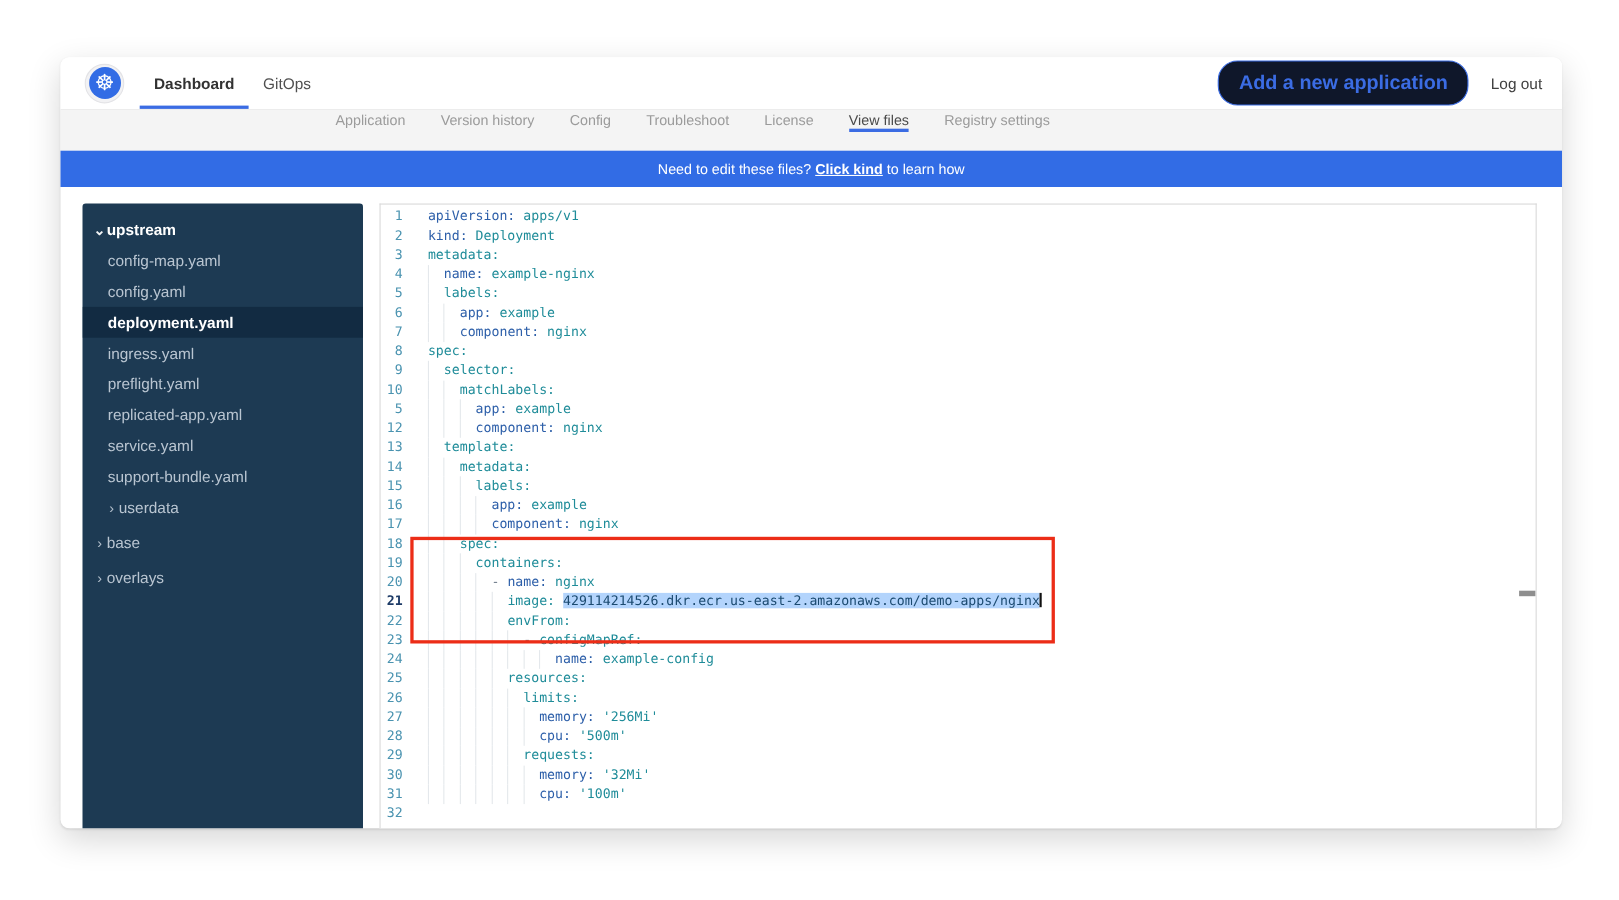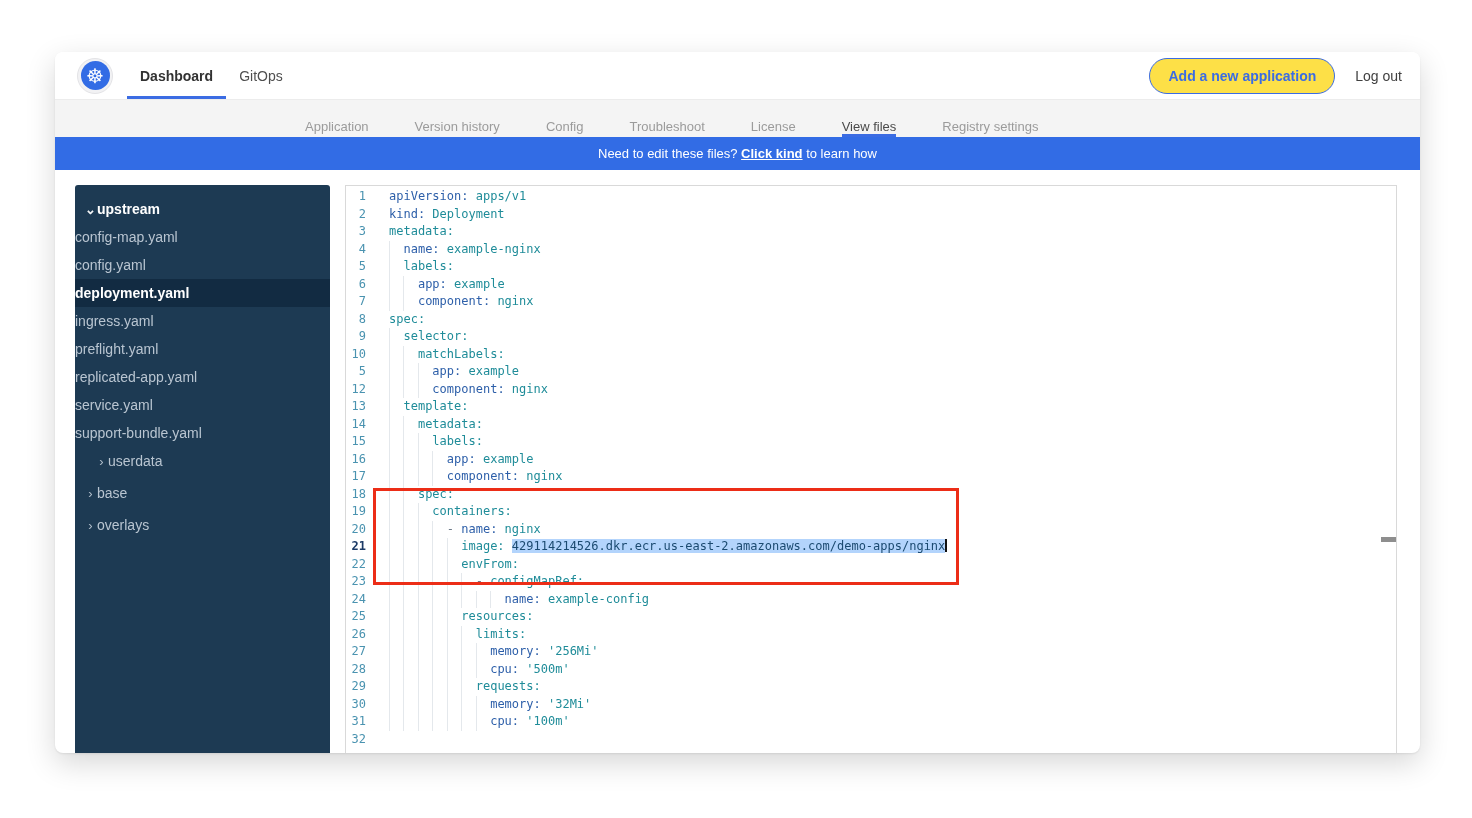--- a/index.html
+++ b/index.html
@@ -18,41 +18,41 @@
     border-bottom:1px solid #ececec;border-radius:8px 8px 0 0;background:#fff;z-index:3}
   .logo-ring{width:36px;height:36px;border-radius:50%;background:#f2f2f4;border:1px solid #e3e3e6;
     margin-left:22px;display:flex;align-items:center;justify-content:center;flex:none}
   .logo{width:29px;height:29px;border-radius:50%;background:var(--banner);color:#fff;
     display:flex;align-items:center;justify-content:center;font-size:20px;line-height:1}
   .nav{display:flex;height:100%;margin-left:14px}
   .nav-item{display:flex;align-items:center;padding:0 13px;font-size:14px;color:#4f4f4f;
     cursor:pointer;border-bottom:3px solid transparent;padding-top:3px}
   .nav-item.active{color:var(--text-dark);font-weight:bold;border-bottom-color:var(--accent)}
   .header-right{margin-left:auto;display:flex;align-items:center;gap:20px;padding-right:18px}
-  .add-app{background:#fde047;border:1px solid var(--accent);color:var(--accent);font-weight:bold;
-    font-size:14px;padding:9px 18px;border-radius:18px;cursor:pointer;font-family:inherit}
+  .add-app{background:#0f172a;border:1px solid var(--accent);color:var(--accent);font-weight:bold;
+    font-size:18px;padding:9px 18px;border-radius:18px;cursor:pointer;font-family:inherit}
   .logout{font-size:14px;color:#404040;cursor:pointer;text-decoration:none}
   
   .subnav{position:absolute;left:0;top:48px;right:0;height:37px;background:#F4F4F4;
-    display:flex;align-items:flex-end;padding-left:250px;gap:46px;z-index:2}
+    display:flex;align-items:flex-start;padding-left:250px;gap:32px;z-index:2}
   .tab{display:flex;align-items:center;font-size:13px;color:var(--tab-inactive);cursor:pointer;
     border-bottom:3px solid transparent;padding-top:2px;white-space:nowrap}
   .tab.active{color:var(--tab-active);border-bottom-color:var(--accent)}
   
   .banner{position:absolute;left:0;top:85px;right:0;height:33px;background:var(--banner);
     color:#fff;font-size:13px;display:flex;align-items:center;justify-content:center;z-index:2}
   .banner a{color:#fff;font-weight:bold;text-decoration:underline;cursor:pointer}
   
   .filetree{position:absolute;left:20px;top:133px;width:255px;bottom:0;background:var(--sidebar-bg);
     border-radius:3px 3px 0 0;padding-top:10px;font-size:14px;color:var(--sidebar-text);overflow:hidden}
   .tree-row{display:flex;align-items:center;height:28px;cursor:pointer;white-space:nowrap}
   .tree-row .chev{width:13px;text-align:center;font-size:13px;flex:none;opacity:.95}
   .tree-root{padding-left:9px;color:#fff;font-weight:bold}
   .tree-root.collapsed{color:var(--sidebar-text);font-weight:normal;margin-top:4px}
-  .tree-item{}
+  .tree-item{padding-left:23px}
   .tree-item.dir{padding-left:20px}
   .tree-item.selected{background:var(--sidebar-selected);color:#fff;font-weight:bold}
   
   .editor{position:absolute;left:290px;top:133px;width:1052px;bottom:0;background:#fff;
     border:1px solid #D9D9D9;border-bottom:none;overflow:hidden}
   .code{padding-top:2px;font-family:"DejaVu Sans Mono",monospace;font-size:12px;line-height:17.5px}
   .code-line{display:flex;white-space:pre}
   .ln{flex:none;width:20px;text-align:right;color:var(--line-num);user-select:none}
   .ln.active{color:var(--line-num-active);font-weight:bold}
   .text{position:relative;padding-left:23px;flex:1}

